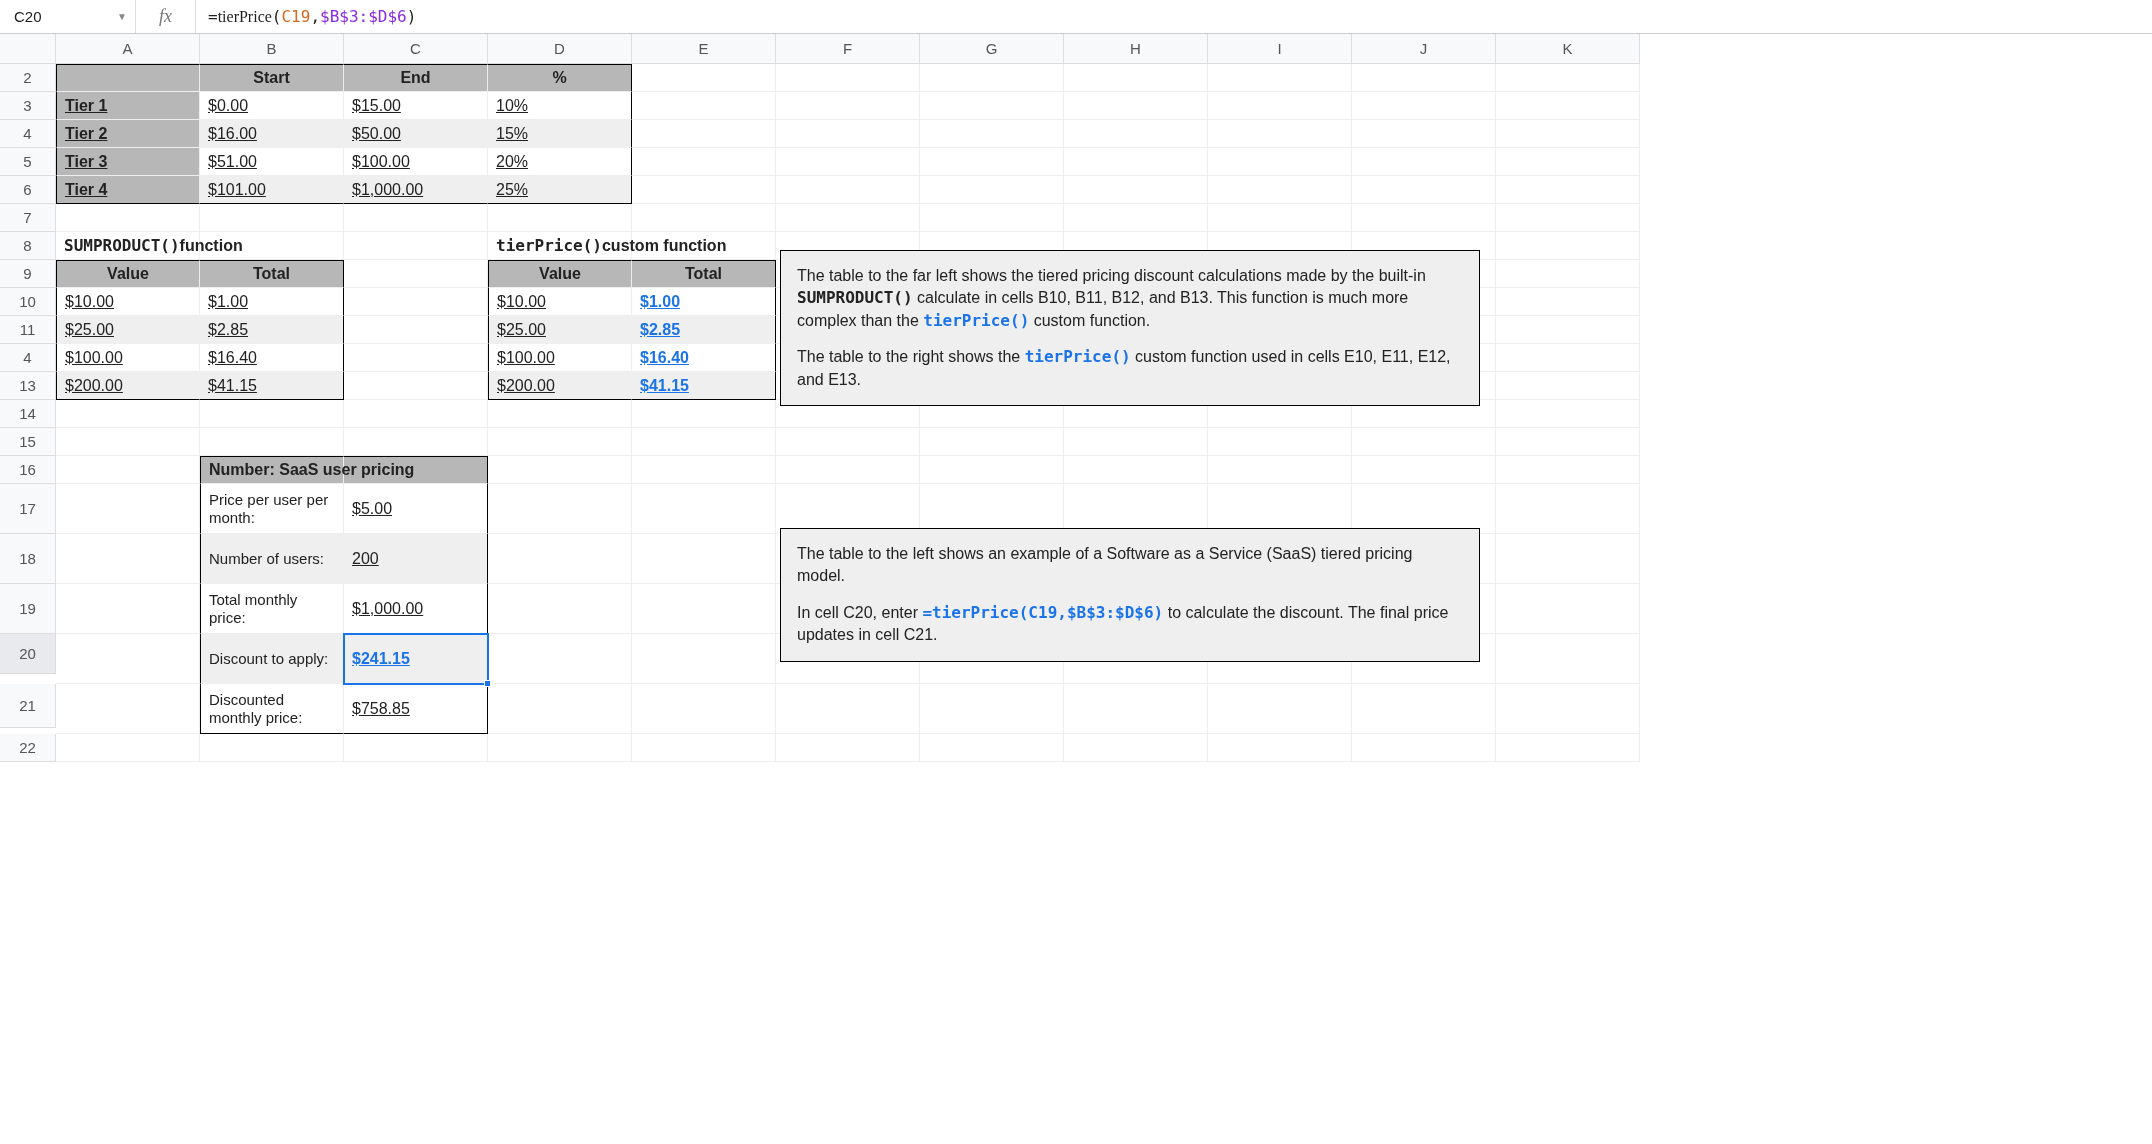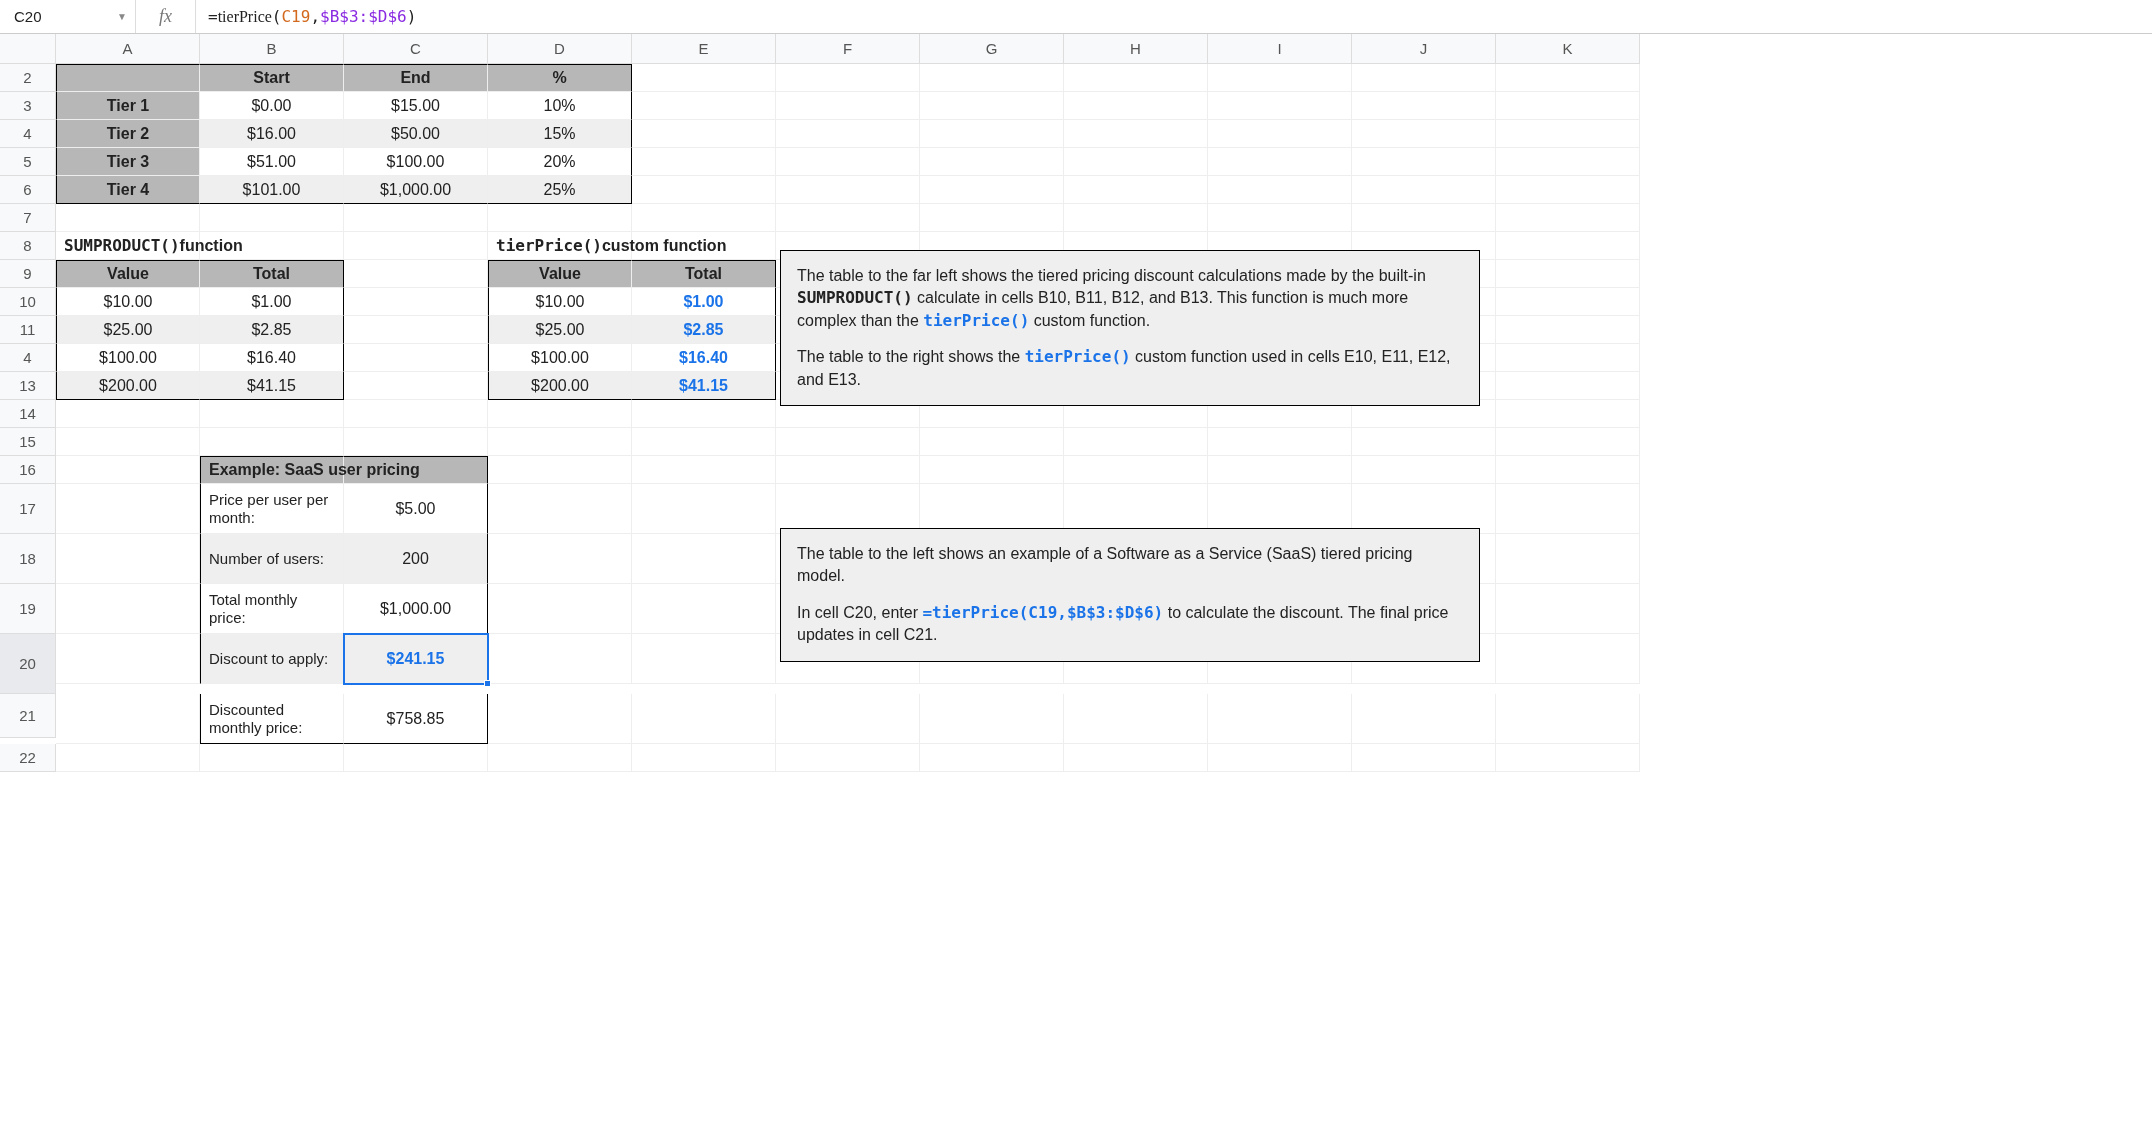--- a/index.html
+++ b/index.html
@@ -101,21 +101,21 @@
     .cell {
       border-right: 1px solid #eee;
       border-bottom: 1px solid #eee;
       padding: 4px 8px;
       font-size: 16px;
       display: flex;
       align-items: center;
       min-height: 28px;
       position: relative;
     }
-    .cell.r { justify-content: center; }
+    .cell.r { justify-content: flex-start; text-decoration: underline; }
     .cell.c { justify-content: center; }
     .cell.bold { font-weight: bold; }
     .cell.bg-hdr { background: #b7b7b7; }
     .cell.bg-corner { background: #b7b7b7; }
     .cell.bg-alt { background: #efefef; }
     .cell.bd-t { border-top: 1px solid #000; }
     .cell.bd-b { border-bottom: 1px solid #000; }
     .cell.bd-l { border-left: 1px solid #000; }
     .cell.bd-r { border-right: 1px solid #000; }
     .cell.blue { color: #1a73e8; font-weight: bold; }
@@ -435,21 +435,21 @@
       <div class="cell " style="height:28px"></div>
       <div class="cell " style="height:28px"></div>
       <div class="cell " style="height:28px"></div>
       <div class="cell " style="height:28px"></div>
       <div class="cell " style="height:28px"></div>
       <div class="cell " style="height:28px"></div>
       <div class="cell " style="height:28px"></div>
       <div class="row-header " style="height:28px">16</div>
       <div class="cell " style="height:28px"></div>
       <div class="cell bg-hdr bold bd-t bd-l" style="height: 28px; overflow: visible; white-space: nowrap; z-index: 1;">
-        <span>Example: SaaS user pricing</span>
+        <span>Number: SaaS user pricing</span>
       </div>
       <div class="cell bg-hdr bd-t bd-r" style="height:28px"></div>
       <div class="cell " style="height:28px"></div>
       <div class="cell " style="height:28px"></div>
       <div class="cell " style="height:28px"></div>
       <div class="cell " style="height:28px"></div>
       <div class="cell " style="height:28px"></div>
       <div class="cell " style="height:28px"></div>
       <div class="cell " style="height:28px"></div>
       <div class="cell " style="height:28px"></div>
@@ -494,21 +494,21 @@
         <span>$1,000.00</span>
       </div>
       <div class="cell " style="height:50px"></div>
       <div class="cell " style="height:50px"></div>
       <div class="cell " style="height:50px"></div>
       <div class="cell " style="height:50px"></div>
       <div class="cell " style="height:50px"></div>
       <div class="cell " style="height:50px"></div>
       <div class="cell " style="height:50px"></div>
       <div class="cell " style="height:50px"></div>
-      <div class="row-header active" style="height:60px">20</div>
+      <div class="row-header active" style="height:40px">20</div>
       <div class="cell " style="height:50px"></div>
       <div class="cell saas-label bg-alt bd-l " style="height:50px">
         <span>Discount to apply:</span>
       </div>
       <div class="cell r bg-alt blue bd-r  selected-cell" style="height:50px">
         <span>$241.15</span>
         <div class="selected-handle"></div>
       </div>
       <div class="cell " style="height:50px"></div>
       <div class="cell " style="height:50px"></div>

